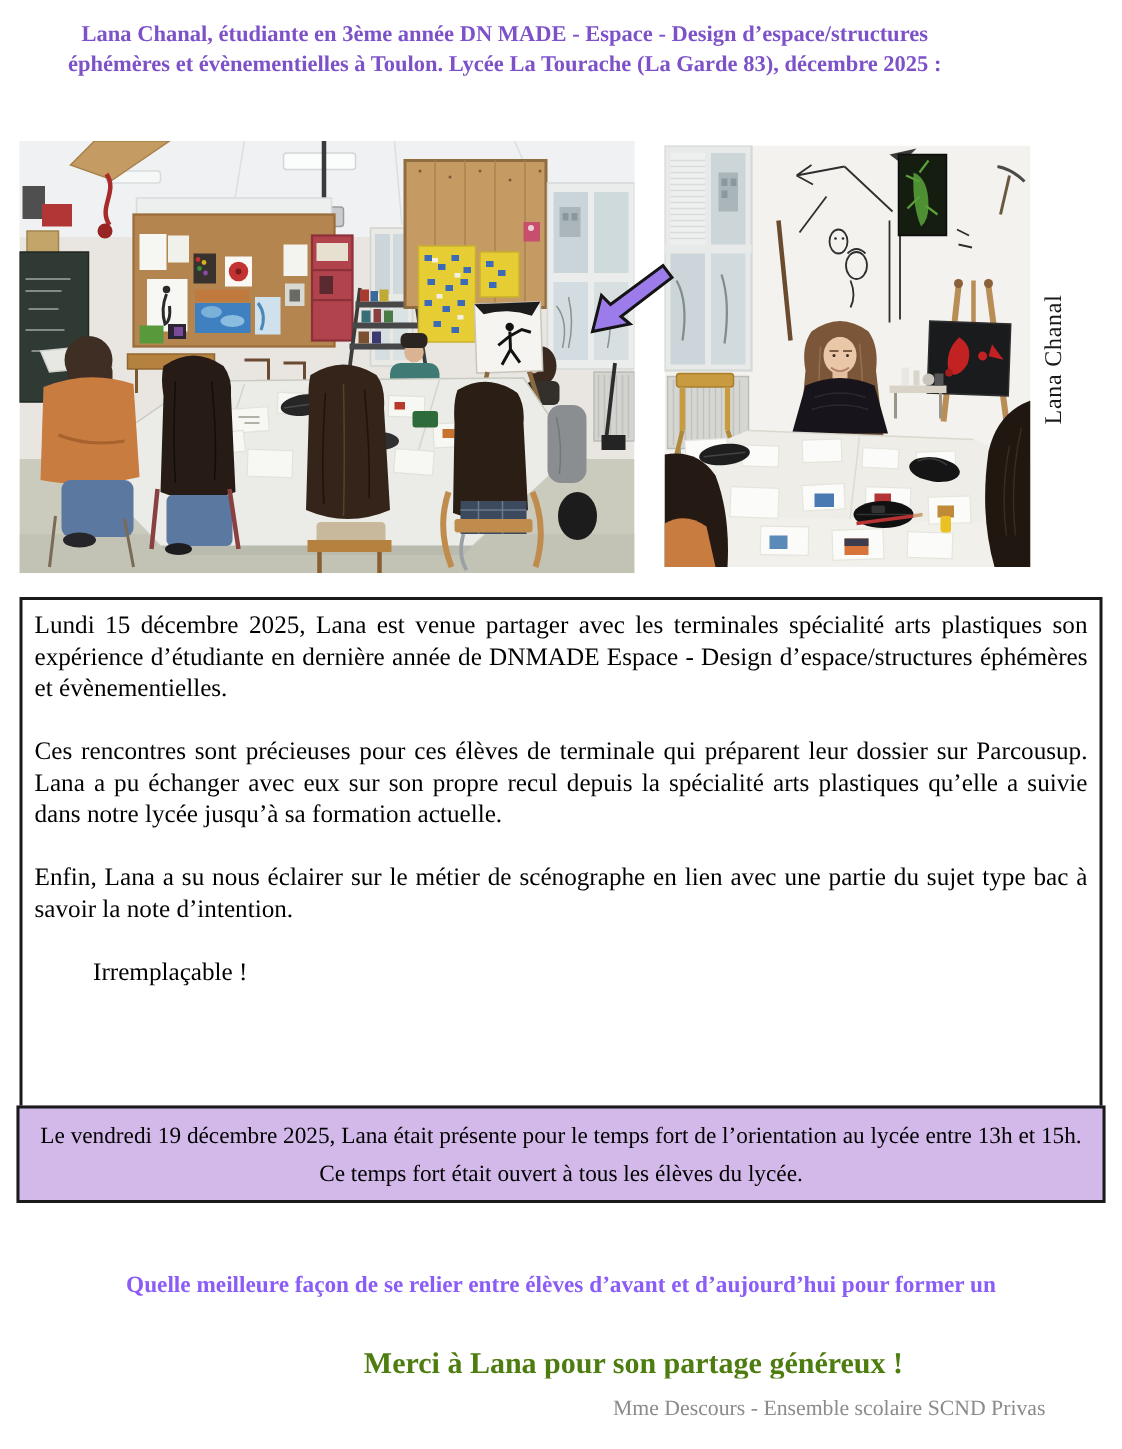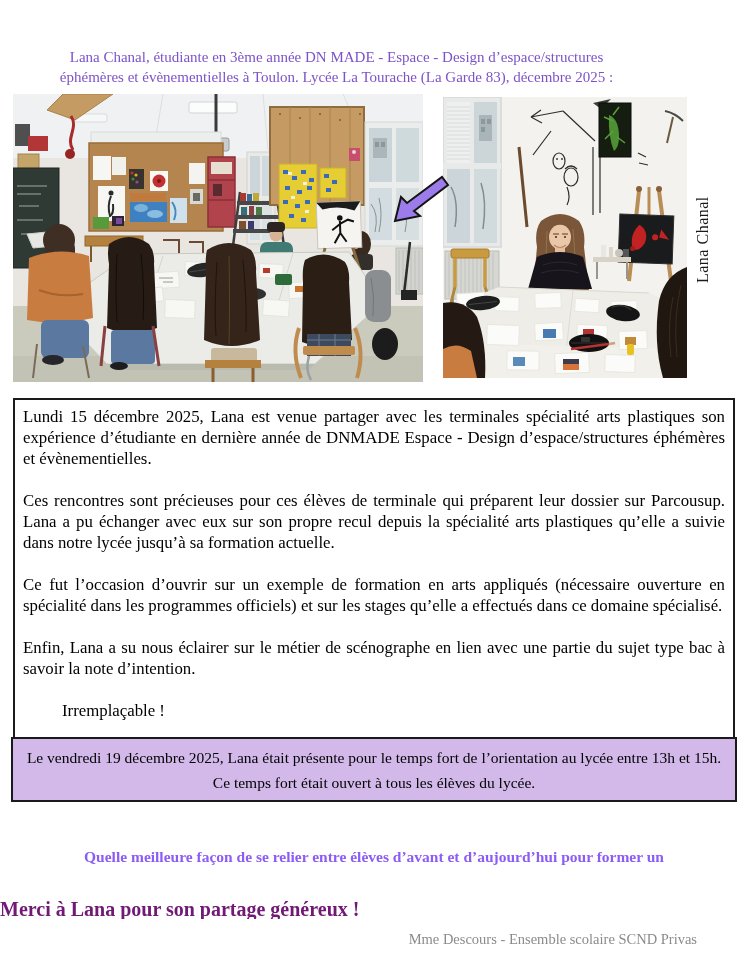--- a/index.html
+++ b/index.html
@@ -7,23 +7,22 @@
     position:relative;
     width:748px;height:966px;
     background:#ffffff;
     overflow:hidden;
     font-family:"Liberation Serif", serif;
   }
   
   .title{
     position:absolute;top:13px;left:0;width:673px;
     text-align:center;
-    font-weight:normal;font-size:15px;line-height:20px;
+    font-weight:bold;font-size:15px;line-height:20px;
     color:#7d52c9;
-    margin-top:34px;
   }
   
   .photo-left{position:absolute;left:13px;top:94px;width:410px;height:288px;}
   .photo-right{position:absolute;left:443px;top:97px;width:244px;height:281px;}
   .vertical-caption{
     position:absolute;left:694px;top:196px;height:88px;width:22px;
     writing-mode:vertical-rl;transform:rotate(180deg);
     font-size:16px;color:#1a1a1a;letter-spacing:0.5px;
     text-align:center;
   }
@@ -46,22 +45,22 @@
   }
   
   .statement{
     position:absolute;left:0;top:844px;width:748px;
     text-align:center;font-weight:bold;font-size:15.5px;line-height:26px;
     color:#8b5cf6;
   }
   .thanks{
     position:absolute;left:0;top:897px;width:602px;height:22px;
     overflow:hidden;
-    text-align:left;font-weight:bold;font-size:20px;line-height:24px;
-    color:#701a75;
+    text-align:right;font-weight:bold;font-size:20px;line-height:24px;
+    color:#4d7c0f;
   }
   .signature{
     position:absolute;right:51px;top:931px;
     font-size:14.5px;color:#8b8b8b;
   }
 </style>
 </head>
 <body>
 
 <div class="page">
@@ -401,21 +400,20 @@
 
   <svg class="arrow-svg" viewBox="0 0 58 50" aria-hidden="true">
     <polygon points="3,46 9,22 15,28 50,2 56,10 22,36 28,41" fill="#9c7bea" stroke="#141414" stroke-width="2" stroke-linejoin="miter"></polygon>
   </svg>
 
   <div class="vertical-caption">Lana Chanal</div>
 
   <section class="article">
     <p>Lundi 15 décembre 2025, Lana est venue partager avec les terminales spécialité arts plastiques son expérience d’étudiante en dernière année de DNMADE Espace - Design d’espace/structures éphémères et évènementielles.</p>
     <p>Ces rencontres sont précieuses pour ces élèves de terminale qui préparent leur dossier sur Parcousup. Lana a pu échanger avec eux sur son propre recul depuis la spécialité arts plastiques qu’elle a suivie dans notre lycée jusqu’à sa formation actuelle.</p>
-    <p>Ce fut l’occasion d’ouvrir sur un exemple de formation en arts appliqués (nécessaire ouverture en spécialité dans les programmes officiels) et sur les stages qu’elle a effectués dans ce domaine spécialisé.</p>
     <p>Enfin, Lana a su nous éclairer sur le métier de scénographe en lien avec une partie du sujet type bac à savoir la note d’intention.</p>
     <p>Irremplaçable !</p>
   </section>
 
   <aside class="highlight">
     <div>Le vendredi 19 décembre 2025, Lana était présente pour le temps fort de l’orientation au lycée entre 13h et 15h.</div>
     <div>Ce temps fort était ouvert à tous les élèves du lycée.</div>
   </aside>
 
   <div class="statement">

